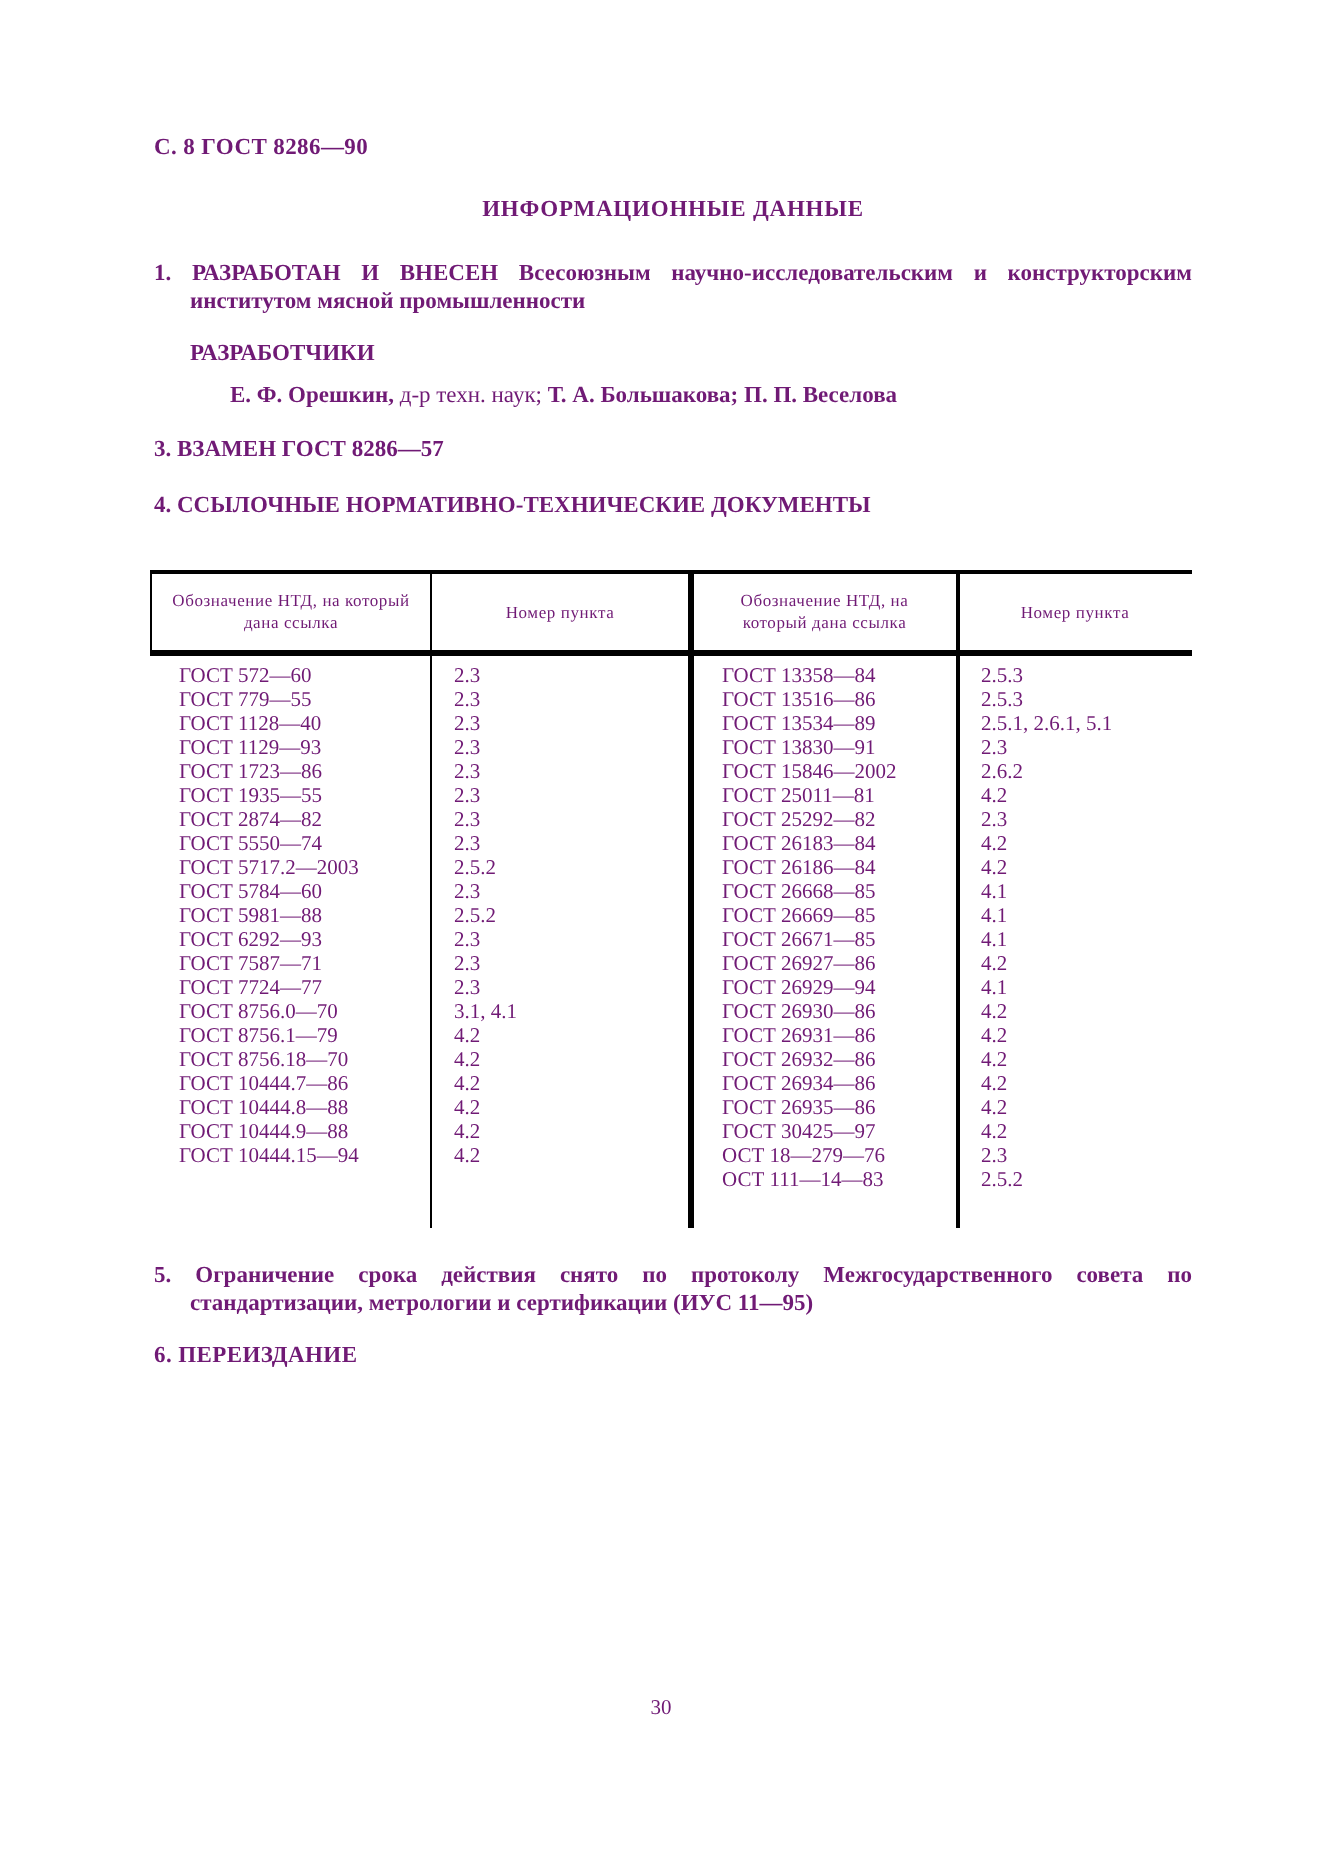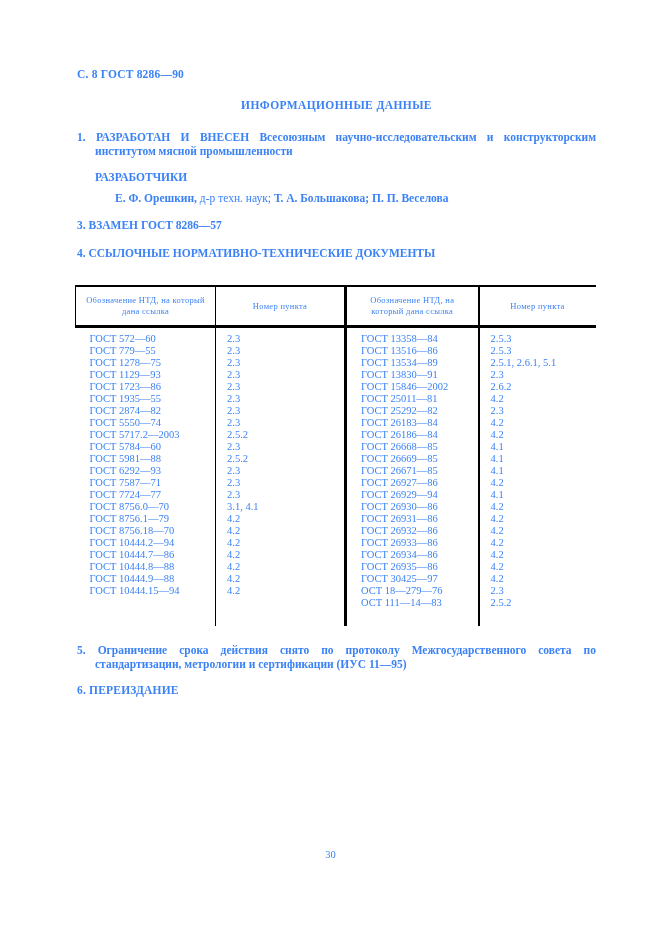--- a/index.html
+++ b/index.html
@@ -2,21 +2,21 @@
 <html><head>
 <meta charset="utf-8">
 <style>
   html,body { margin:0; padding:0; background:#e8e8e8; }
   .page {
     position:relative;
     width:661px; height:936px;
     margin:0 auto;
     background:#ffffff;
     font-family:"Liberation Serif", serif;
-    color:#3b82f6;
+    color:#701a75;
     overflow:hidden;
   }
   .content {
     position:absolute;
     left:77px; top:68px;
     width:519px;
   }
   .doc-header {
     font-weight:bold;
     font-size:11.5px;
@@ -147,21 +147,21 @@
             <td class="c-name">ГОСТ 13358—84</td>
             <td class="c-num">2.5.3</td>
           </tr>
           <tr>
             <td class="c-name">ГОСТ 779—55</td>
             <td class="c-num">2.3</td>
             <td class="c-name">ГОСТ 13516—86</td>
             <td class="c-num">2.5.3</td>
           </tr>
           <tr>
-            <td class="c-name">ГОСТ 1278—75</td>
+            <td class="c-name">ГОСТ 1128—40</td>
             <td class="c-num">2.3</td>
             <td class="c-name">ГОСТ 13534—89</td>
             <td class="c-num">2.5.1, 2.6.1, 5.1</td>
           </tr>
           <tr>
             <td class="c-name">ГОСТ 1129—93</td>
             <td class="c-num">2.3</td>
             <td class="c-name">ГОСТ 13830—91</td>
             <td class="c-num">2.3</td>
           </tr>
@@ -234,26 +234,20 @@
           <tr>
             <td class="c-name">ГОСТ 8756.1—79</td>
             <td class="c-num">4.2</td>
             <td class="c-name">ГОСТ 26931—86</td>
             <td class="c-num">4.2</td>
           </tr>
           <tr>
             <td class="c-name">ГОСТ 8756.18—70</td>
             <td class="c-num">4.2</td>
             <td class="c-name">ГОСТ 26932—86</td>
-            <td class="c-num">4.2</td>
-          </tr>
-          <tr>
-            <td class="c-name">ГОСТ 10444.2—94</td>
-            <td class="c-num">4.2</td>
-            <td class="c-name">ГОСТ 26933—86</td>
             <td class="c-num">4.2</td>
           </tr>
           <tr>
             <td class="c-name">ГОСТ 10444.7—86</td>
             <td class="c-num">4.2</td>
             <td class="c-name">ГОСТ 26934—86</td>
             <td class="c-num">4.2</td>
           </tr>
           <tr>
             <td class="c-name">ГОСТ 10444.8—88</td>

